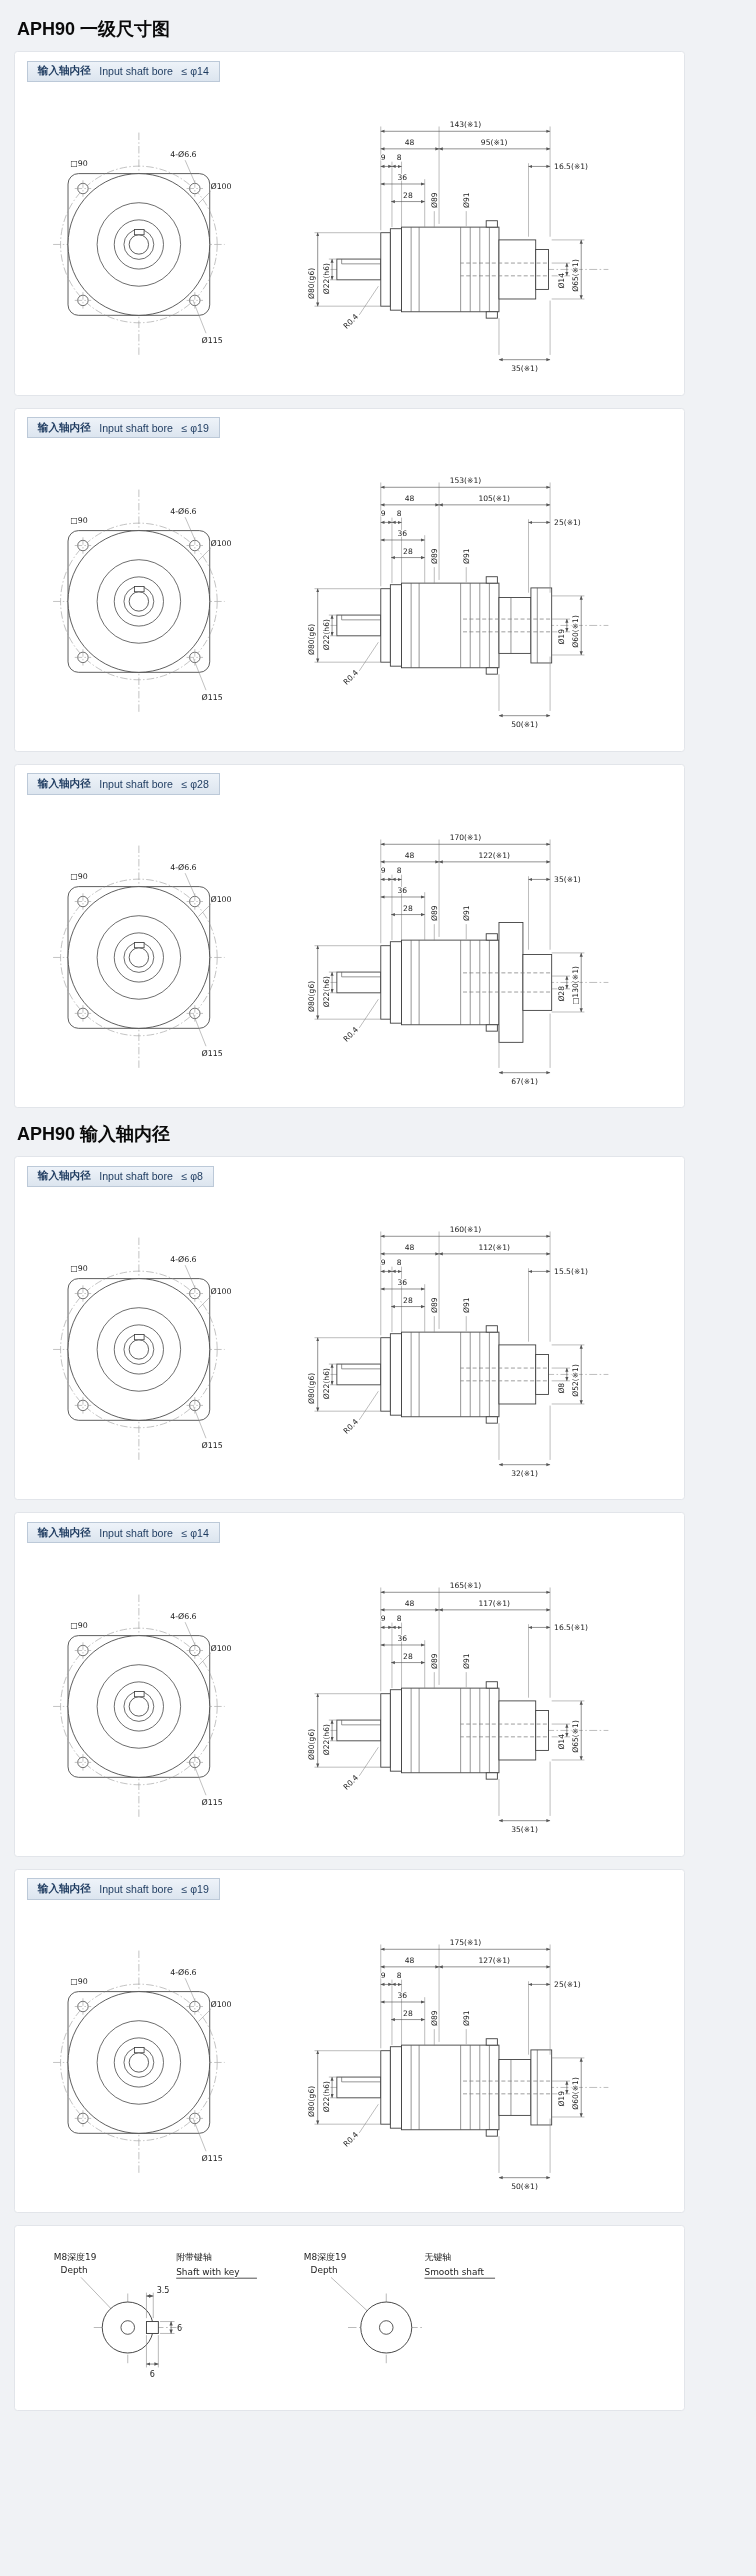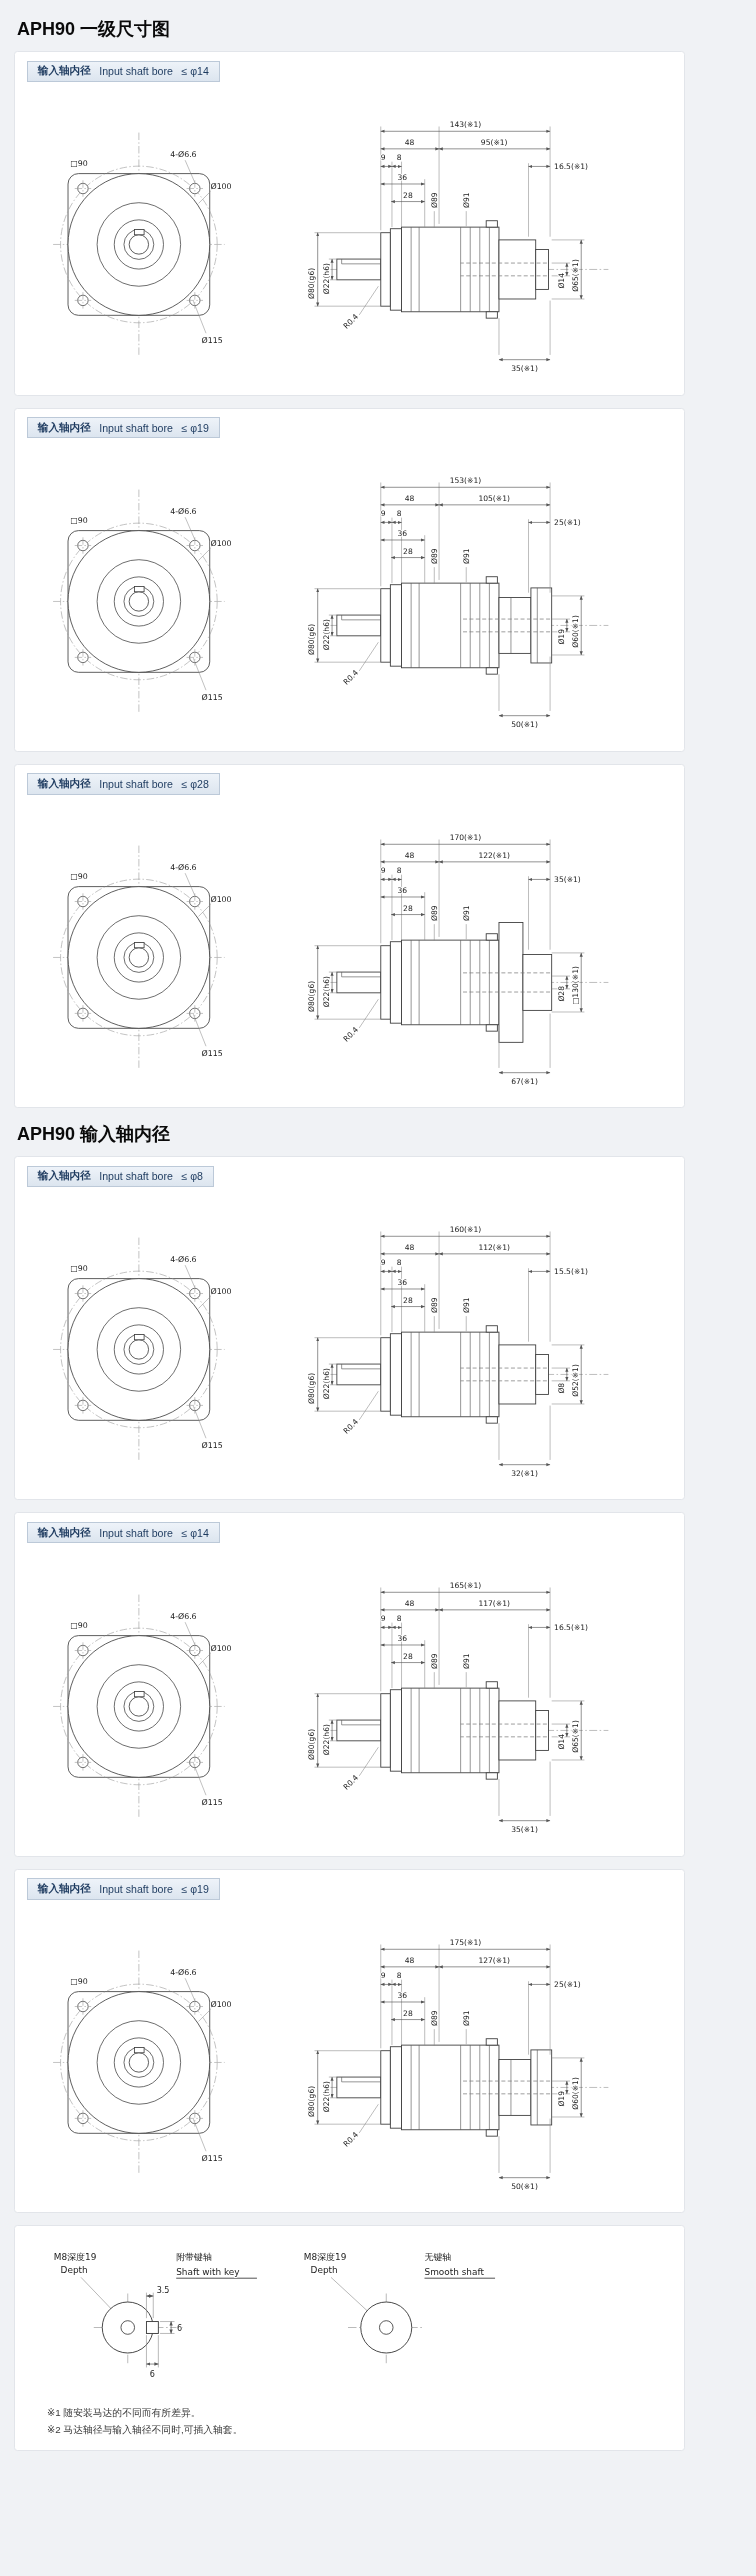--- a/index.html
+++ b/index.html
@@ -794,19 +794,15 @@
           <circle class="ol2" cx="105" cy="105" r="8"></circle>
           <path class="ul" d="M150,47 H233"></path>
         </g>
         <text class="tl" x="8" y="26">M8深度19</text>
         <text class="tl" x="16" y="41">Depth</text>
         <text class="tl" x="150" y="26">无键轴</text>
         <text class="tl" x="150" y="43">Smooth shaft</text>
       </svg>
     </div>
 
-    <div class="notes">
-      <div class="note">※1 随安装马达的不同而有所差异。</div>
-      <div class="note">※2 马达轴径与输入轴径不同时,可插入轴套。</div>
-    </div>
   </section>
 </div>
 
 
 </body></html>

